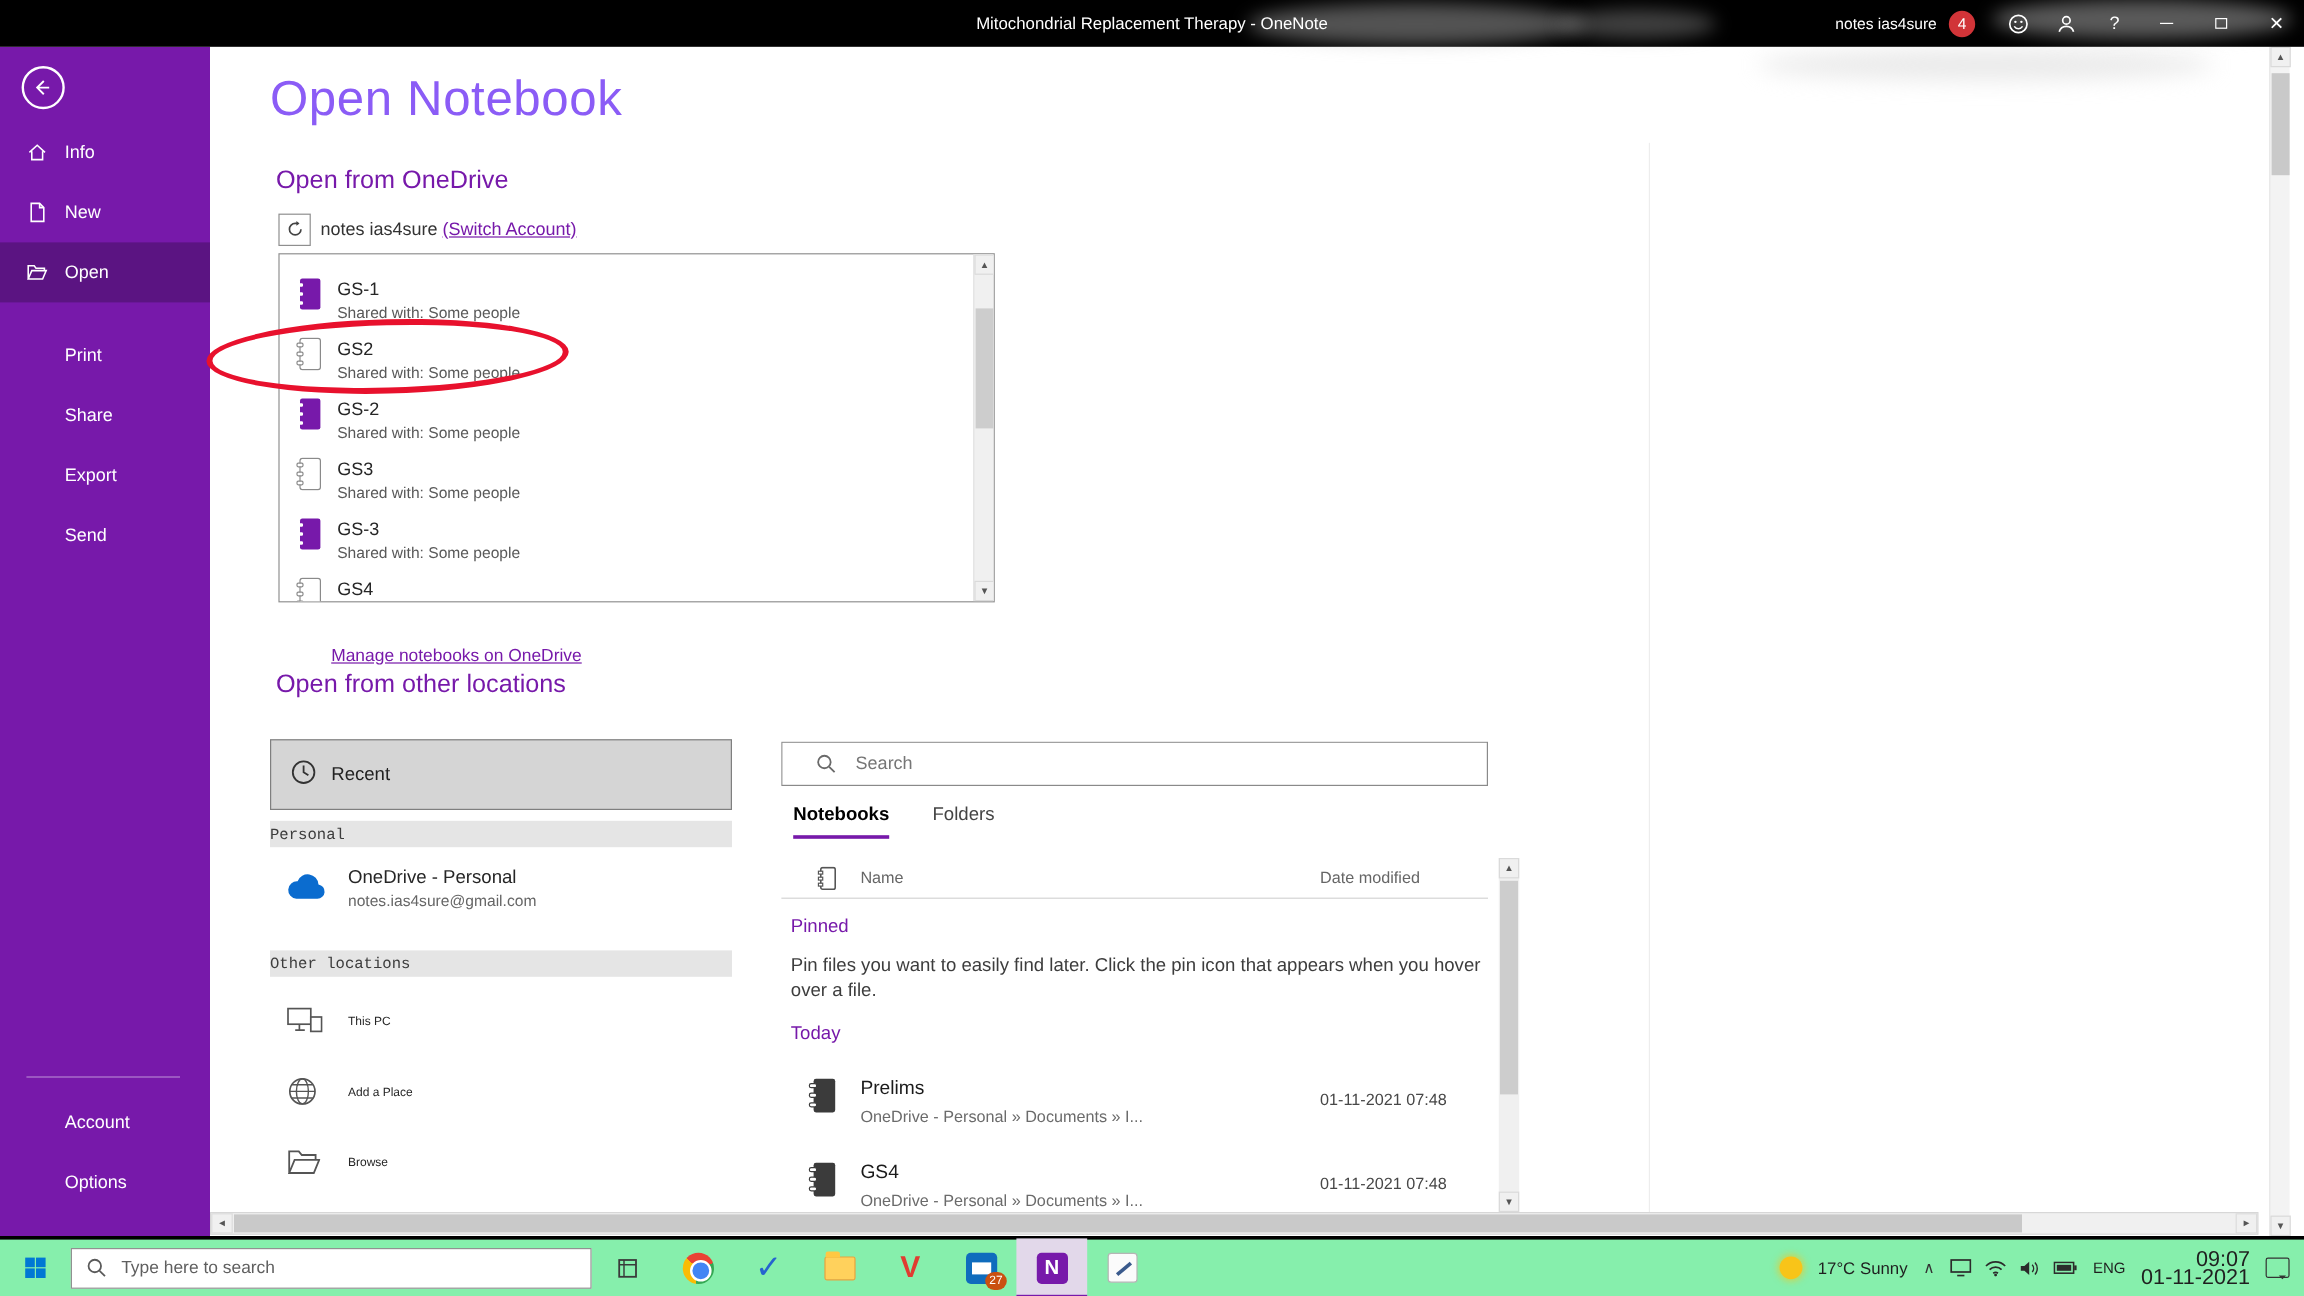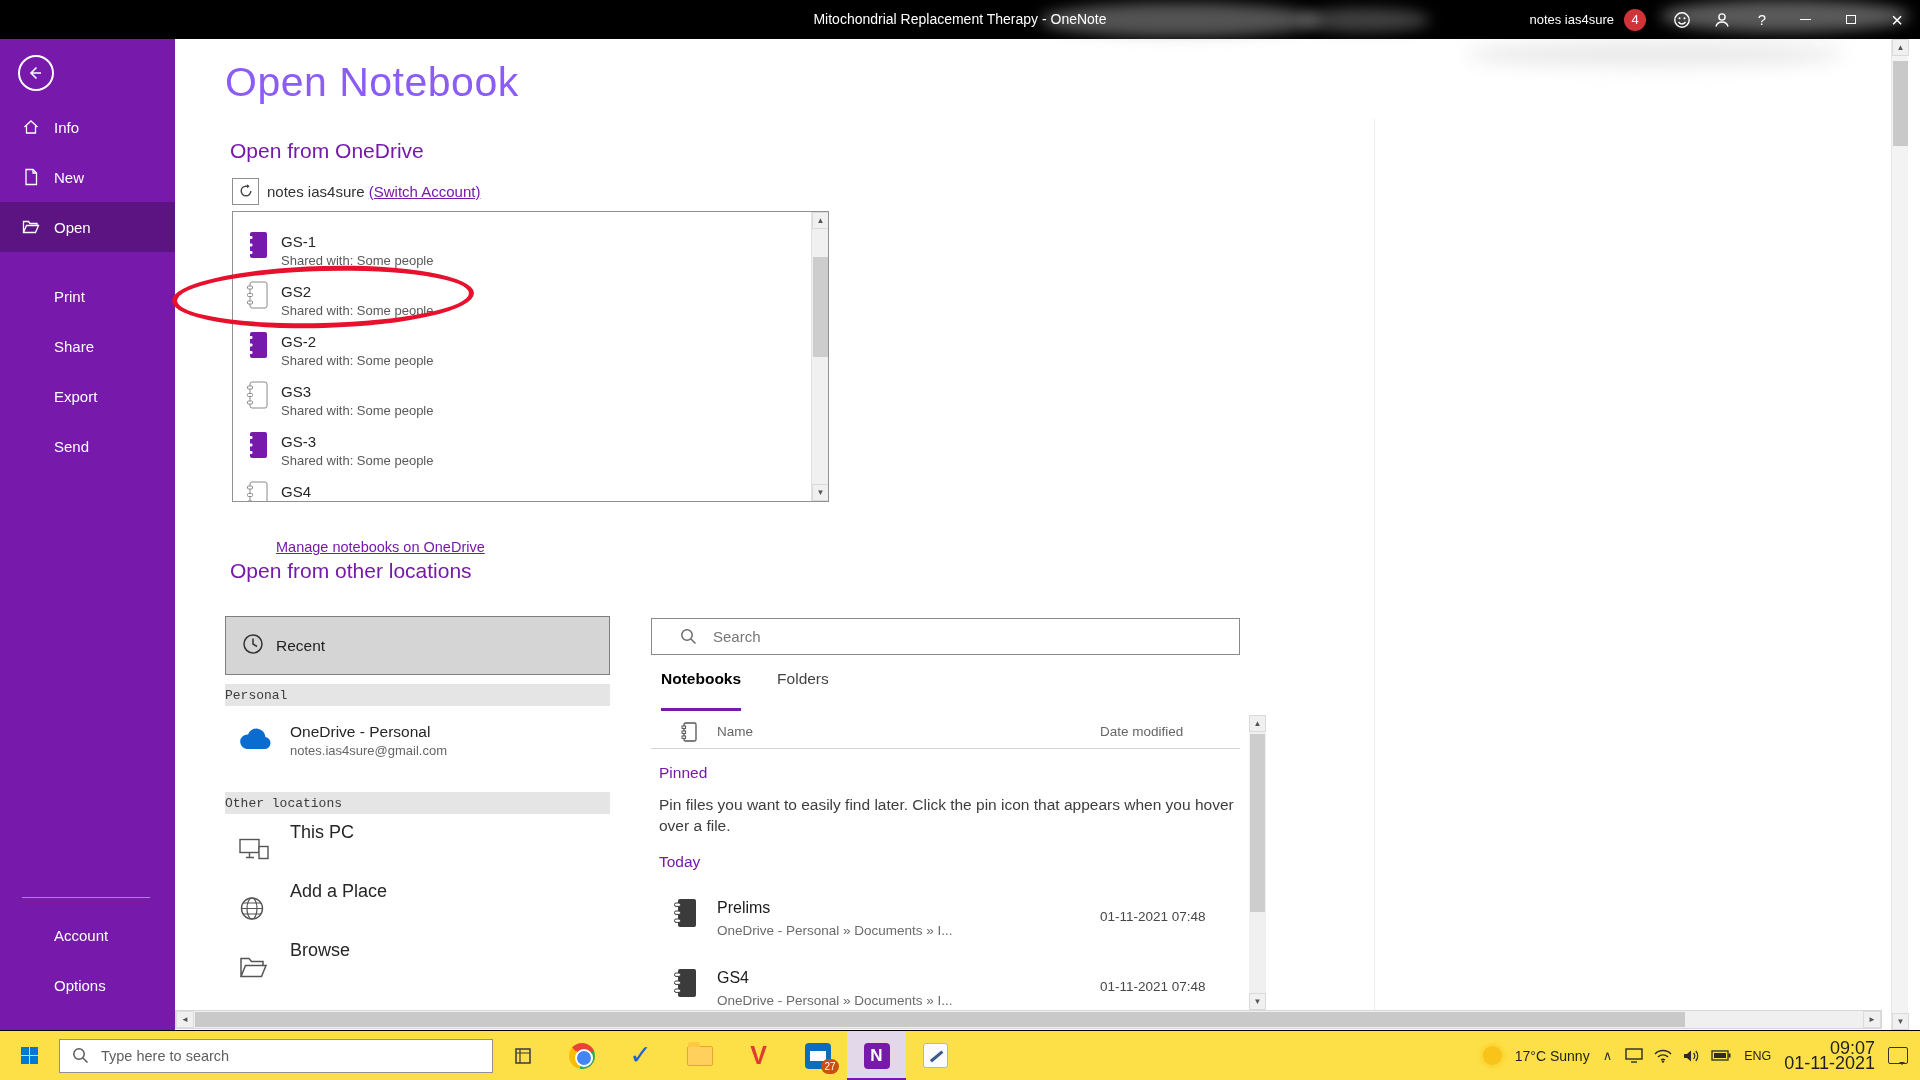--- a/index.html
+++ b/index.html
@@ -67,32 +67,32 @@
   
   .loc-panel{position:absolute;left:50px;top:577px;width:385px;height:394px;}
   .loc-recent{height:59px;background:#d5d5d5;border:1px solid #7f7f7f;position:relative;display:flex;align-items:center;padding-left:50px;font-size:15.5px;color:#222;}
   .loc-recent .lic{position:absolute;left:16px;top:50%;transform:translateY(-50%);}
   .loc-band{height:22px;background:#e5e5e5;font-size:13px;color:#3c3c3c;display:flex;align-items:center;padding-left:0;font-family:Liberation Mono, monospace;}
   .band1{margin-top:9px;} .band2{margin-top:21px;}
   .loc-onedrive{margin-top:8px;height:57px;position:relative;padding-left:65px;}
   .loc-onedrive .lic{position:absolute;left:12px;top:14px;}
   .lo-title{font-size:15.5px;color:#262626;padding-top:8px;line-height:20px;}
   .lo-sub{font-size:13px;color:#666;line-height:18px;}
-  .loc-item{height:59px;position:relative;display:flex;padding-left:65px;font-size:18px;color:#262626;}
+  .loc-item{height:59px;position:relative;display:flex;align-items:center;padding-left:65px;font-size:10px;color:#262626;}
   .loc-item .lic{position:absolute;left:14px;top:50%;transform:translateY(-50%);}
   .loc-item.first{margin-top:8px;}
 
   
   .fb-panel{position:absolute;left:476px;top:579px;width:616px;height:392px;overflow:hidden;}
   .fb-search{position:absolute;left:0;top:0;width:589px;height:37px;border:1px solid #8a8a8a;background:#fff;display:flex;align-items:center;}
   .fb-search svg{margin-left:28px;}
   .fb-search input{border:none;outline:none;flex:1;font-size:15px;color:#333;margin-left:14px;font-family:inherit;background:transparent;}
   .fb-search input::placeholder{color:#767676;}
   .fb-tabs{position:absolute;left:10px;top:52px;display:flex;gap:36px;font-size:15.5px;}
-  .fb-tab{padding-bottom:20px;color:#444;}
+  .fb-tab{padding-bottom:8px;color:#444;}
   .fb-tab.active{color:#000;font-weight:bold;border-bottom:3px solid #7719AA;}
   .fb-header{position:absolute;left:0;top:100px;width:589px;height:31px;border-bottom:1px solid #d4d4d4;font-size:13.5px;color:#666;}
   .fb-header .hic{position:absolute;left:30px;top:4px;}
   .fb-header .hname{position:absolute;left:66px;top:6px;}
   .fb-header .hdate{position:absolute;left:449px;top:6px;}
   .fb-sect{position:absolute;left:8px;font-size:15.5px;color:#7719AA;}
   .s-pinned{top:146px;} .s-today{top:235px;}
   .fb-note{position:absolute;left:8px;top:176px;width:580px;font-size:15.5px;line-height:21px;color:#3d3d3d;}
   .fb-row{position:absolute;left:0;width:589px;height:58px;}
   .r1{top:278px;} .r2{top:348px;}
@@ -112,21 +112,21 @@
   
   .vscroll{position:absolute;right:12px;top:39px;width:17px;height:991px;background:#f3f3f3;border-left:1px solid #e6e6e6;z-index:25;}
   .vscroll .up{top:0;} .vscroll .down{bottom:0;}
   .vscroll .thumb{position:absolute;left:1px;width:15px;top:22px;height:85px;background:#c9c9c9;}
   .hscroll{position:absolute;left:175px;top:1010px;width:1707px;height:19px;background:#f0f0f0;border:1px solid #d7d7d7;z-index:25;}
   .h-arrow{position:absolute;top:0;width:18px;height:17px;display:flex;align-items:center;justify-content:center;font-size:8px;color:#555;background:#f0f0f0;border:1px solid #dcdcdc;}
   .h-arrow.left{left:0;} .h-arrow.right{right:0;}
   .hscroll .thumb{position:absolute;left:19px;top:1px;height:15px;width:1490px;background:#c9c9c9;}
 
   
-  .taskbar{position:absolute;left:0;bottom:0;right:0;height:50px;background:#fde047;border-top:1px solid #000000;
+  .taskbar{position:absolute;left:0;bottom:0;right:0;height:50px;background:#86efac;border-top:3px solid #000000;
            display:flex;align-items:center;z-index:50;color:#1f1f1f;}
   .tk-btn{width:59px;height:50px;display:flex;align-items:center;justify-content:center;position:relative;}
   .winlogo{display:grid;grid-template-columns:8px 8px;grid-template-rows:8px 8px;gap:1px;}
   .winlogo span{background:#0078d4;display:block;}
   .tk-search{width:434px;height:34px;background:#fff;border:1px solid #919191;display:flex;align-items:center;padding-left:12px;}
   .tk-search input{border:none;outline:none;font-size:14.5px;color:#444;margin-left:10px;flex:1;font-family:inherit;background:transparent;}
   .tk-search input::placeholder{color:#5f5f5f;}
   .app-ic{width:28px;height:28px;display:flex;align-items:center;justify-content:center;position:relative;}
   .chrome{width:26px;height:26px;border-radius:50%;background:conic-gradient(from -50deg,#ea4335 0 120deg,#34a853 120deg 240deg,#fbbc05 240deg 360deg);position:relative;}
   .chrome::after{content:"";position:absolute;left:6px;top:6px;width:14px;height:14px;border-radius:50%;background:#4285f4;border:2.5px solid #fff;}

